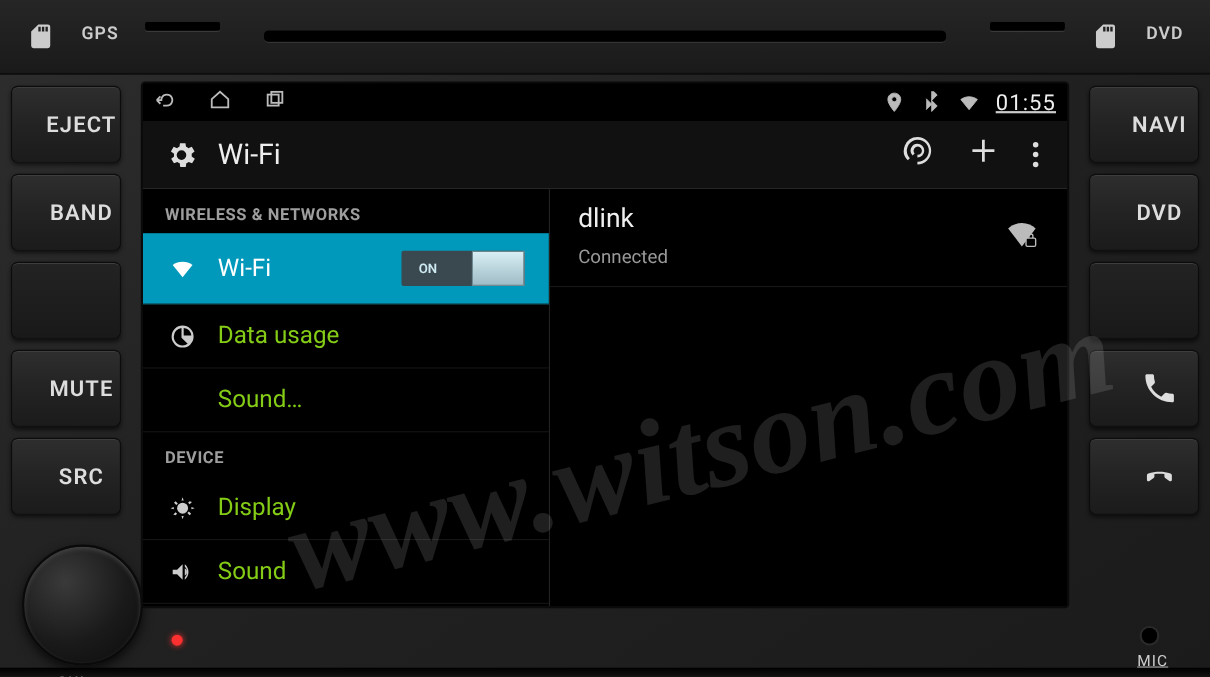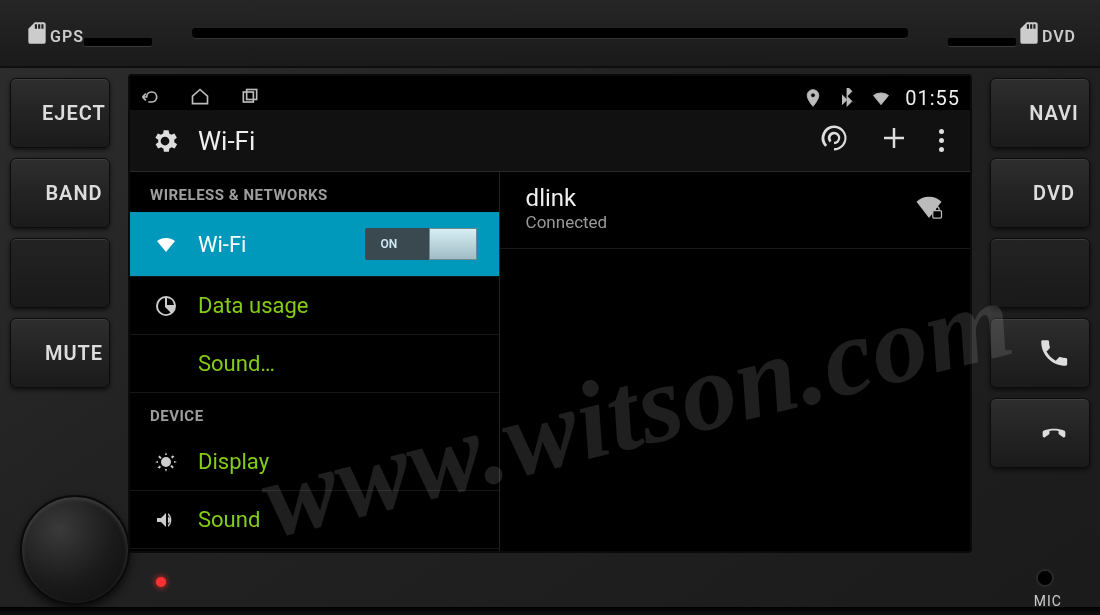--- a/index.html
+++ b/index.html
@@ -11,21 +11,21 @@
   }
   
   .top-bezel {
     position: absolute; top: 0; left: 0; right: 0; height: 68px;
     background: linear-gradient(#262626, #1a1a1a);
     border-bottom: 2px solid #0e0e0e;
     display: flex; align-items: center; justify-content: space-between;
     padding: 0 24px;
   }
   .sd-slot {
-    display: flex; align-items: flex-end; gap: 0;
+    display: flex; align-items: flex-start; gap: 24px;
     color: #ccc; font-size: 16px; font-weight: 600; letter-spacing: 1px;
   }
   .sd-slot .slot {
     width: 68px; height: 8px; background: #000; border-radius: 2px;
     box-shadow: inset 0 2px 4px #000, 0 1px 0 #3a3a3a;
   }
   .sd-slot svg { width: 26px; height: 26px; flex: none; }
   .disc-slot {
     flex: 1; height: 10px; margin: 0 40px;
     background: #000; border-radius: 4px;
@@ -89,23 +89,23 @@
     border: 2px solid #0a0a0a;
     border-radius: 4px;
     box-shadow: inset 0 0 20px rgba(0,0,0,.8);
     overflow: hidden;
     color: #eee;
   }
 
   
   .sysbar {
     height: 34px; background: #000;
-    display: flex; align-items: flex-end;
+    display: flex; align-items: center;
     padding: 0 10px; 
-    font-size: 14px; color: #ccc;
+    font-size: 14px; color: #ccc; text-decoration: underline;
   }
   .sysbar .nav-icons { display: flex; gap: 30px; align-items: center; }
   .sysbar .status-icons { margin-left: auto; display: flex; gap: 14px; align-items: center; }
   .sysbar svg { width: 20px; height: 20px; fill: #bbb; stroke: #bbb; }
   .clock { font-size: 20px; color: #eee; letter-spacing: 1px; }
 
   
   .settings-header {
     height: 62px; background: #111;
     border-bottom: 1px solid #2a2a2a;
@@ -171,21 +171,21 @@
 
   
   .network-row {
     padding: 12px 26px 16px;
     border-bottom: 1px solid #181818;
     display: flex; align-items: center; 
     cursor: pointer;
   }
   .network-row .txt { flex: 1; }
   .network-row .ssid { font-size: 24px; color: #efefef; }
-  .network-row .status { font-size: 17px; color: #9a9a9a; margin-top: 0; }
+  .network-row .status { font-size: 17px; color: #9a9a9a; margin-top: 12px; }
   .network-row svg { width: 30px; height: 30px; fill: #bbb; }
 
   
   .watermark {
     position: absolute; inset: 0; pointer-events: none;
     display:flex; align-items:center; justify-content:center;
     overflow:hidden;
   }
   .watermark span {
     font-size: 110px;
@@ -225,20 +225,21 @@
         </svg>
       <span>DVD</span>
     </div>
   </div>
 
   <div class="side-col left">
     <div class="hard-btn">EJECT</div>
     <div class="hard-btn">BAND</div>
     <div class="hard-btn blank"></div>
     <div class="hard-btn">MUTE</div>
+    <div class="hard-btn">SRC</div>
   </div>
 
   <div class="side-col right">
     <div class="hard-btn">NAVI</div>
     <div class="hard-btn">DVD</div>
     <div class="hard-btn blank"></div>
     <div class="hard-btn">
       <svg viewBox="0 0 24 24">
           <path d="M6.6 10.8c1.4 2.8 3.8 5.2 6.6 6.6l2.2-2.2c.3-.3.7-.4 1.1-.3 1.2.4 2.5.6 3.8.6.6 0 1 .4 1 1V20c0 .6-.4 1-1 1C10.6 21 3 13.4 3 4c0-.6.4-1 1-1h3.5c.6 0 1 .4 1 1 0 1.3.2 2.6.6 3.8.1.4 0 .8-.3 1.1l-2.2 2.2z"></path>
         </svg>

